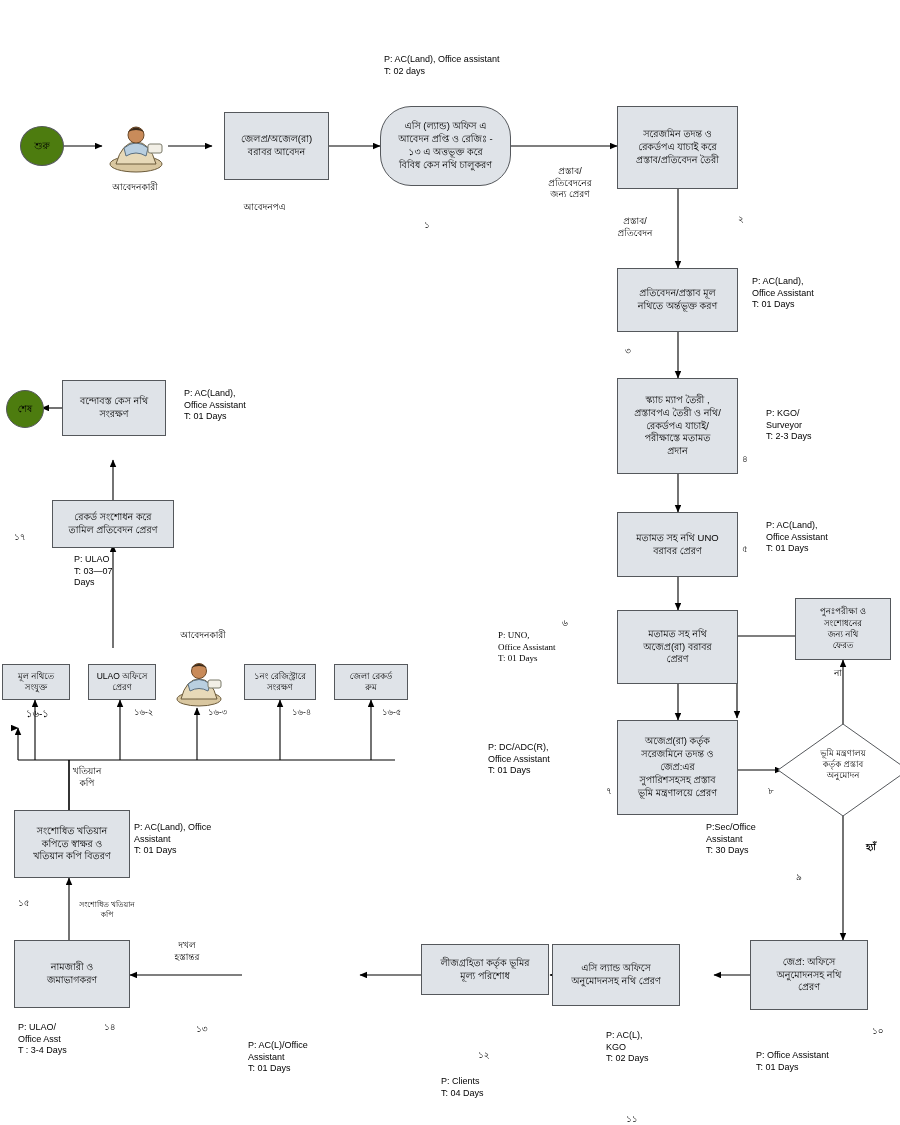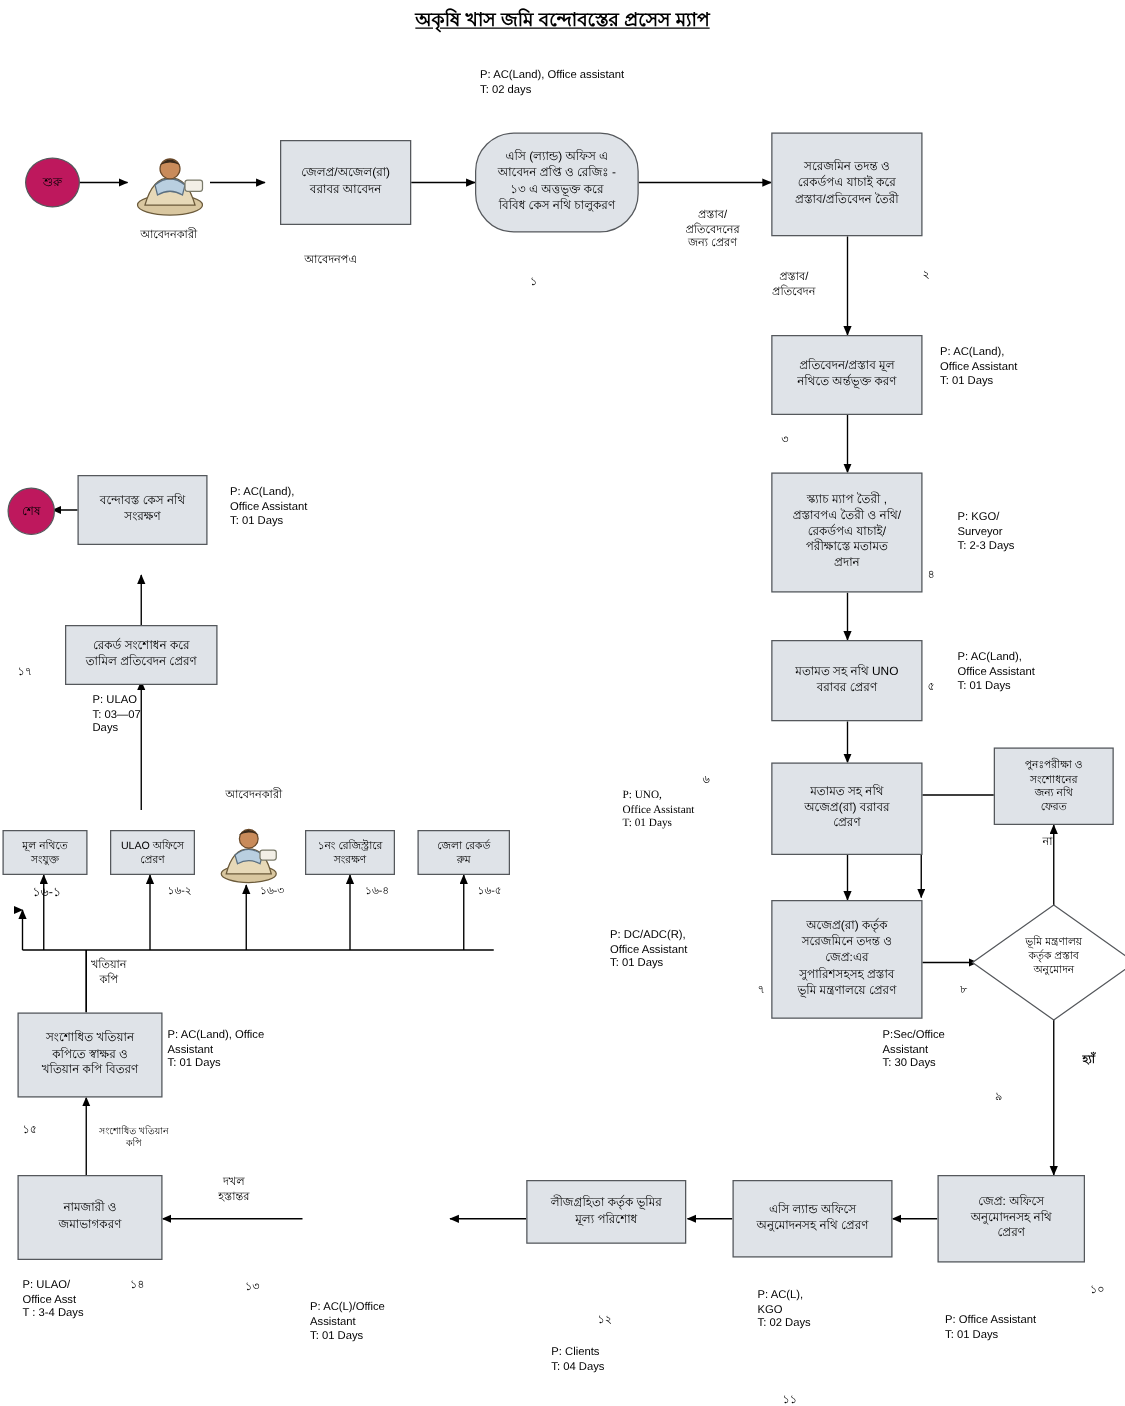--- a/index.html
+++ b/index.html
@@ -13,36 +13,35 @@
   .title{
     left:0;top:4px;width:900px;text-align:center;font-size:15px;font-weight:bold;
     text-decoration:underline;
   }
   .box{
     position:absolute;background:#dfe3e8;border:1px solid #55585c;
     display:flex;align-items:center;justify-content:center;text-align:center;
     font-size:9.5px;line-height:1.35;padding:2px;box-sizing:border-box;
   }
   .oval{
-    position:absolute;background:#be185d;border:1px solid #55585c;border-radius:50%;
+    position:absolute;background:#4d7c0f;border:1px solid #55585c;border-radius:50%;
     display:flex;align-items:center;justify-content:center;text-align:center;font-size:9.5px;
     box-sizing:border-box;
   }
   .lbl{position:absolute;font-size:9px;line-height:1.3;text-align:left;white-space:pre-line;}
   .lbl.c{text-align:center;}
   .num{position:absolute;font-size:9px;}
   svg#wires{position:absolute;left:0;top:0;width:900px;height:1125px;pointer-events:none;}
   .person{position:absolute;}
 </style>
 </head>
 <body>
 
 <div id="canvas">
 
-  <div class="abs title">অকৃষি খাস জমি বন্দোবস্তের প্রসেস ম্যাপ</div>
 
   <svg id="wires" viewBox="0 0 900 1125">
     <defs>
       <marker id="ah" markerWidth="8" markerHeight="8" refX="6.5" refY="3" orient="auto">
         <path d="M0,0 L7,3 L0,6 z" fill="#000"></path>
       </marker>
     </defs>
     <g stroke="#000" stroke-width="1.1" fill="none" marker-end="url(#ah)">
 
       <path d="M64,146 L102,146"></path>
@@ -225,21 +224,21 @@
 
   <div class="box" style="left:750px;top:940px;width:118px;height:70px;">
     <span style="white-space:pre-line">জেপ্র: অফিসে
 অনুমোদনসহ নথি
 প্রেরণ</span>
   </div>
   <div class="lbl" style="left:756px;top:1050px;width:150px;">P:  Office Assistant
 T:  01 Days</div>
   <div class="num" style="left:872px;top:1024px;">১০</div>
 
-  <div class="box" style="left:586px;top:944px;width:128px;height:62px;">
+  <div class="box" style="left:552px;top:944px;width:128px;height:62px;">
     <span style="white-space:pre-line">এসি ল্যান্ড অফিসে
 অনুমোদনসহ নথি প্রেরণ</span>
   </div>
   <div class="lbl" style="left:606px;top:1030px;width:110px;">P: AC(L),
      KGO
 T: 02 Days</div>
   <div class="num" style="left:626px;top:1112px;">১১</div>
 
   <div class="box" style="left:421px;top:944px;width:128px;height:51px;text-align:center;">
     <span style="white-space:pre-line">লীজগ্রহিতা কর্তৃক ভূমির

